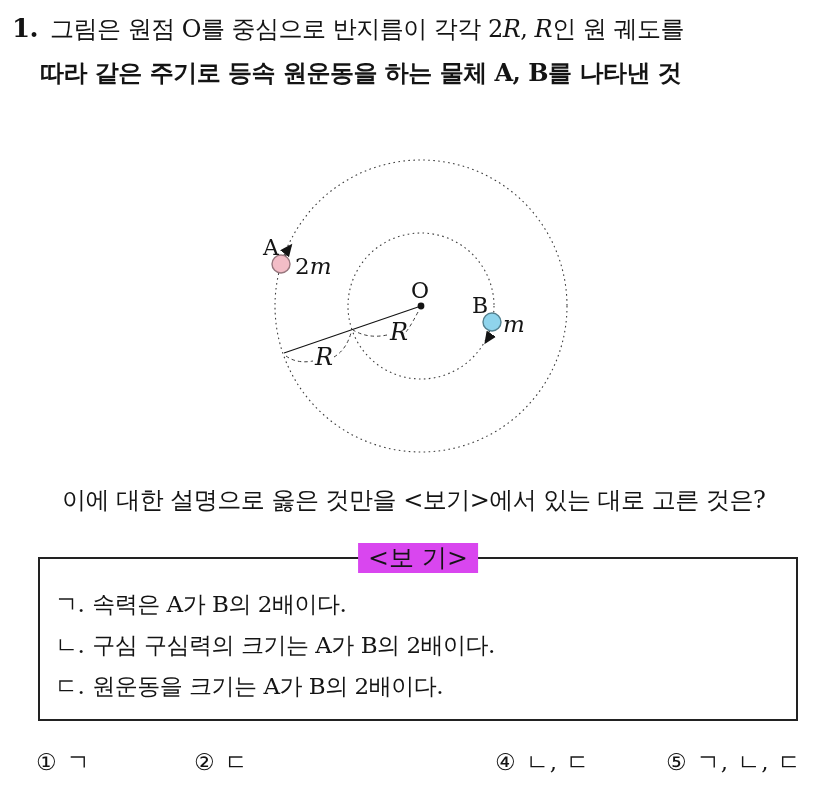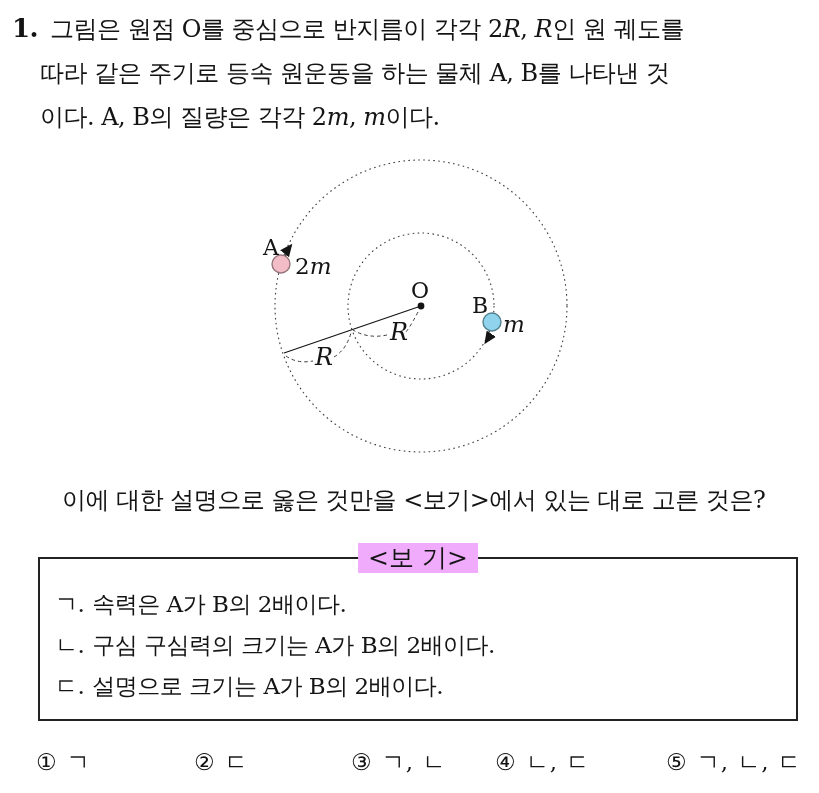--- a/index.html
+++ b/index.html
@@ -10,41 +10,41 @@
     color:#141414;
     font-family:"DejaVu Serif", serif;
     overflow:hidden;
   }
   
   .question {
     position:absolute; left:12px; top:6px; width:800px;
     font-size:24px; line-height:44px; letter-spacing:-0.5px;
   }
   .qline { white-space:nowrap; }
-  .qline.indent { padding-left:28px; }
+  .qline.indent { padding-left:28px;font-weight:bold; }
   .qnum { font-weight:700; font-size:26px; display:inline-block; width:38px; }
   .it { font-style:italic; }
   
   .diagram { position:absolute; left:220px; top:140px; }
   .diagram text { font-family:"DejaVu Serif", serif; fill:#141414; }
   
   .prompt {
     position:absolute; left:62px; top:484px;
     font-size:24px; line-height:32px; letter-spacing:-0.5px; white-space:nowrap;
   }
   
   .bogi-box {
     position:absolute; left:38px; top:557px;
     width:760px; height:164px;
     border:2px solid #222; box-sizing:border-box;
     background:#ffffff;
   }
   .bogi-title {
     position:absolute; top:-16px; left:50%; transform:translateX(-50%);
-    background:#f0abfc; padding:0 10px;
+    background:#d946ef; padding:0 10px;
     font-size:25px; line-height:30px; white-space:nowrap;
   }
   .bogi-items {
     padding:25px 0 0 15px;
     font-size:23px; line-height:41px; letter-spacing:-0.5px;
   }
   .bogi-item { white-space:nowrap; }
   .bogi-item .marker { margin-right:8px; }
   
   .choices { position:absolute; left:0; top:744px; width:819px; height:40px; font-size:23px;text-decoration:underline; }
@@ -55,23 +55,20 @@
 </head>
 <body>
 
 <div class="page">
 
   <div class="question">
     <div class="qline">
       <span class="qnum">1.</span><span>그림은 원점 O를 중심으로 반지름이 각각 2</span><span class="it">R</span><span>, </span><span class="it">R</span><span>인 원 궤도를</span>
     </div>
     <div class="qline indent">따라 같은 주기로 등속 원운동을 하는 물체 A, B를 나타낸 것</div>
-    <div class="qline indent">
-      <span>이다. A, B의 질량은 각각 2</span><span class="it">m</span><span>, </span><span class="it">m</span><span>이다.</span>
-    </div>
   </div>
 
   <svg class="diagram" width="400" height="340" viewBox="220 140 400 340">
     <defs>
       <marker id="ah" markerWidth="10" markerHeight="8" refX="7.5" refY="4" orient="auto">
         <path d="M0,0 L9,4 L0,8 Z" fill="#141414"></path>
       </marker>
     </defs>
 
     <circle cx="421" cy="306" r="146" fill="none" stroke="#3c3c3c" stroke-width="1.1" stroke-dasharray="1.6 3.4"></circle>
@@ -108,26 +105,25 @@
   <div class="bogi-box">
     <span class="bogi-title">&lt;보 기&gt;</span>
     <div class="bogi-items">
       <div class="bogi-item">
         <span class="marker">ㄱ.</span><span>속력은 A가 B의 2배이다.</span>
       </div>
       <div class="bogi-item">
         <span class="marker">ㄴ.</span><span>구심 구심력의 크기는 A가 B의 2배이다.</span>
       </div>
       <div class="bogi-item">
-        <span class="marker">ㄷ.</span><span>설명으로 크기는 A가 B의 2배이다.</span>
+        <span class="marker">ㄷ.</span><span>원운동을 크기는 A가 B의 2배이다.</span>
       </div>
     </div>
   </div>
 
   <div class="choices">
     <span class="choice" style="left:36px"><span class="cnum">①</span><span class="clabel">ㄱ</span></span>
     <span class="choice" style="left:194px"><span class="cnum">②</span><span class="clabel">ㄷ</span></span>
-    <span class="choice" style="left:351px"><span class="cnum">③</span><span class="clabel">ㄱ, ㄴ</span></span>
     <span class="choice" style="left:495px"><span class="cnum">④</span><span class="clabel">ㄴ, ㄷ</span></span>
     <span class="choice" style="left:666px"><span class="cnum">⑤</span><span class="clabel">ㄱ, ㄴ, ㄷ</span></span>
   </div>
 
 </div>
 
 </body></html>

